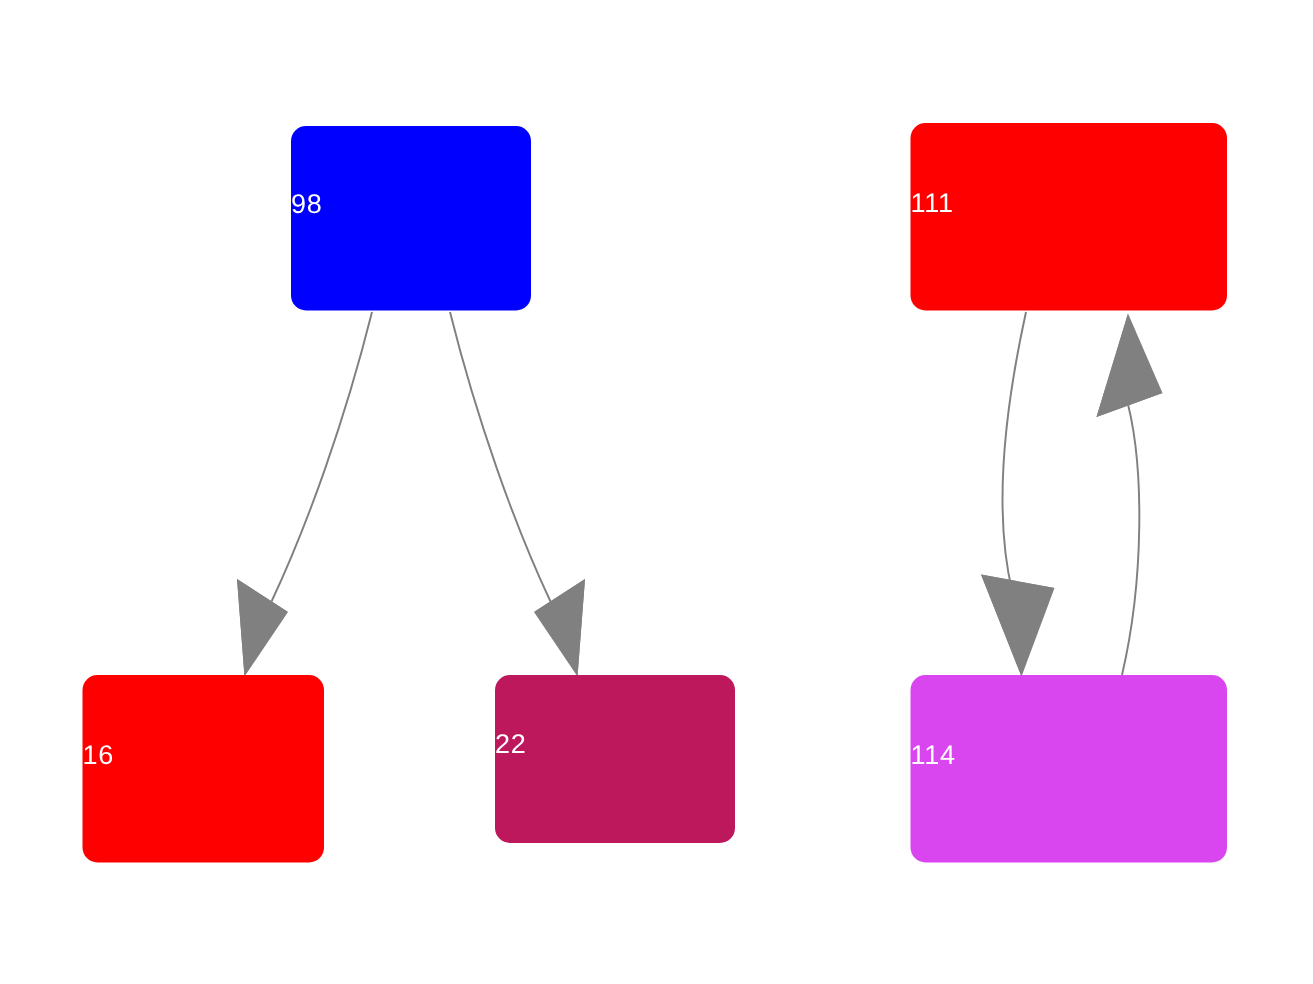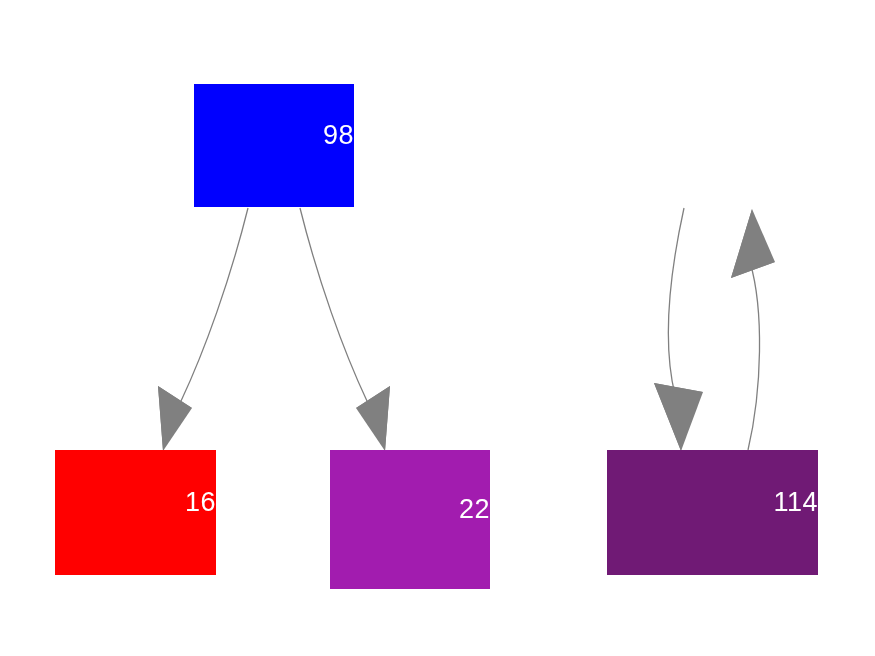--- a/index.html
+++ b/index.html
@@ -24,28 +24,29 @@
     top: 0;
     width: 875px;
     height: 656px;
     pointer-events: none;
   }
   .node {
     position: absolute;
     box-sizing: border-box;
     display: flex;
     align-items: center;
-    justify-content: flex-end;
+    justify-content: flex-start;
     color: #ffffff;
-    font-size: 27px;
+    font-size: 18px;
     font-family: "Liberation Sans", "DejaVu Sans", sans-serif;
     font-weight: 400;
     letter-spacing: 0.5px;
     line-height: 1;
     user-select: none;
+    border-radius: 10px;
   }
   .node-label {
     display: block;
     transform: translateY(-10px);
   }
   .edge-path {
     fill: none;
     stroke: #808080;
     stroke-width: 1.3;
   }
@@ -87,22 +88,25 @@
   </svg>
 
   <div class="node" style="left:194px; top:84px; width:160px; height:123px; background:#0000FF;">
     <span class="node-label">98</span>
   </div>
 
   <div class="node" style="left:55px; top:450px; width:161px; height:125px; background:#FF0000;">
     <span class="node-label">16</span>
   </div>
 
-  <div class="node" style="left:330px; top:450px; width:160px; height:139px; background:#a21caf;">
+  <div class="node" style="left:330px; top:450px; width:160px; height:112px; background:#be185d;">
     <span class="node-label">22</span>
   </div>
 
+  <div class="node" style="left:607px; top:82px; width:211px; height:125px; background:#FF0000;">
+    <span class="node-label">111</span>
+  </div>
 
-  <div class="node" style="left:607px; top:450px; width:211px; height:125px; background:#701a75;">
+  <div class="node" style="left:607px; top:450px; width:211px; height:125px; background:#d946ef;">
     <span class="node-label">114</span>
   </div>
 
 </div>
 
 </body></html>

